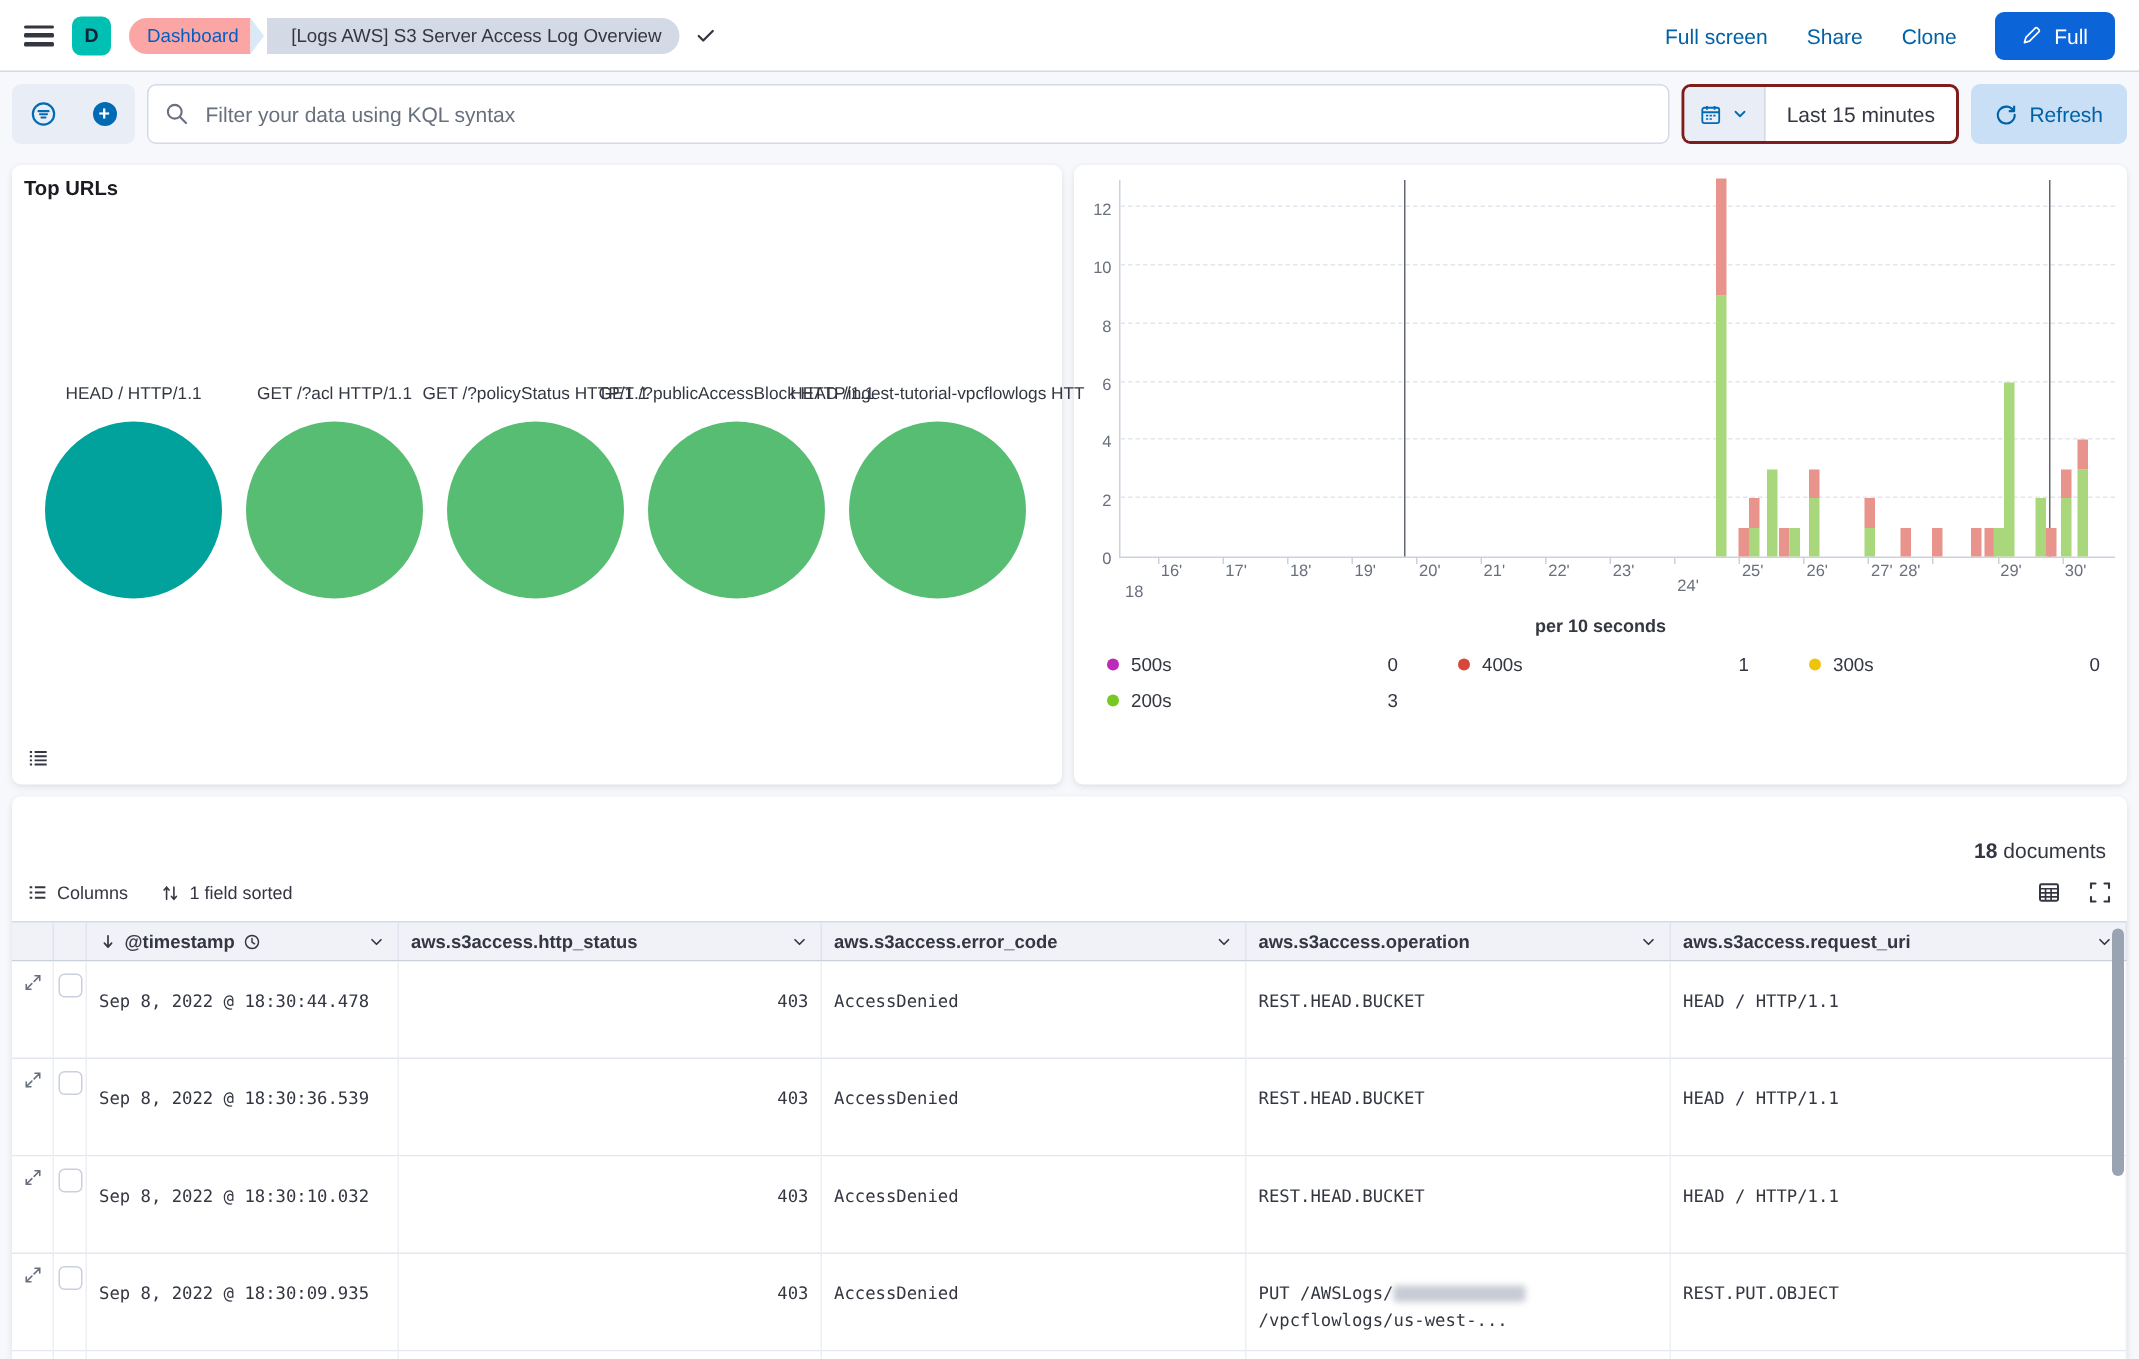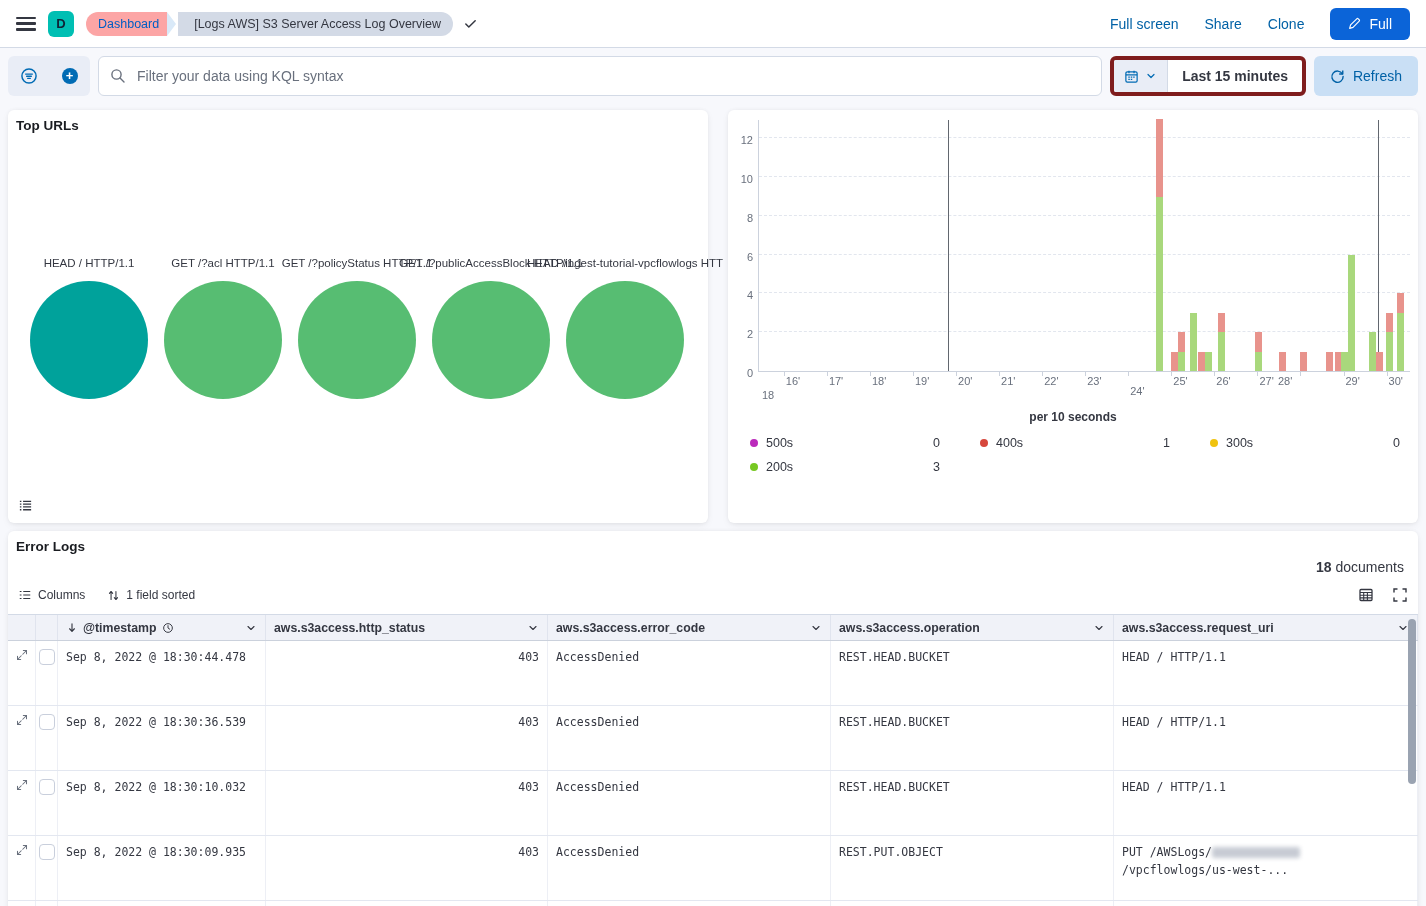--- a/index.html
+++ b/index.html
@@ -62,38 +62,38 @@
   }
   .kql-wrap { flex:1; position:relative; }
   .kql-input {
     width:100%; height:40px; background:#fff; border:1px solid #D3DAE6; border-radius:6px;
     padding:0 12px 0 38px; font-size:14px; color:#343741; outline:none;
     font-family:"Liberation Sans", sans-serif;
   }
   .kql-input::placeholder { color:#69707D; }
   .kql-search-icon { position:absolute; left:12px; top:12px; }
   .datepicker {
-    height:40px; background:#fff; border:4px solid #7f1d1d; border-radius:6px;
-    display:flex; align-items:center; overflow:hidden;font-weight:bold;
+    height:40px; background:#fff; border:2px solid #7f1d1d; border-radius:6px;
+    display:flex; align-items:center; overflow:hidden;
   }
   .date-left {
     background:#E9EDF6; height:100%; display:flex; align-items:center; gap:6px;
     padding:0 10px; cursor:pointer; border-right:1px solid #D3DAE6;
   }
   .date-value { padding:0 14px; font-size:14px; color:#343741; white-space:nowrap; cursor:pointer; }
   .btn-refresh {
     height:40px; background:#C9DFF5; color:#0061A6; border:none; border-radius:6px;
     font-size:14px; font-weight:500; padding:0 16px;
     display:flex; align-items:center; gap:8px; cursor:pointer;
     font-family:"Liberation Sans", sans-serif;
   }
 
   
   .dash { padding:6px 8px 0; }
-  .row1 { display:flex; gap:20px; }
+  .row1 { display:flex; gap:8px; }
   .panel {
     background:#fff; border-radius:6px;
     box-shadow:0 0.9px 4px -1px rgba(0,0,0,.08), 0 2.6px 8px -1px rgba(0,0,0,.06);
   }
   .panel-title { font-size:13.5px; font-weight:700; color:#1A1C21; padding:8px 0 0 8px; }
   .panel-topurls { width:700px; height:413px; position:relative; display:flex; flex-direction:column; }
   .panel-http { flex:1; height:413px; }
 
   
   .pie-area { flex:1; display:flex; align-items:center; padding-left:14px; }
@@ -143,21 +143,21 @@
   .dg-header { background:#F0F2F8; border-top:1px solid #D3DAE6; border-bottom:1px solid #CBD1DC; height:27px; }
   .th {
     display:flex; align-items:center; gap:5px; padding:0 8px;
     font-size:12.3px; font-weight:700; color:#343741;
     border-right:1px solid #E0E4EE; overflow:hidden; white-space:nowrap; cursor:pointer;
   }
   .th .chev { margin-left:auto; }
   .th-empty { border-right:1px solid #E0E4EE; }
   .dg-row { height:65px; border-bottom:1px solid #E3E7F0; background:#fff; }
   .td {
-    padding:8px 8px; font-family:"DejaVu Sans Mono","Liberation Mono",monospace;
+    padding:18px 8px; font-family:"DejaVu Sans Mono","Liberation Mono",monospace;
     font-size:11.5px; color:#343741; border-right:1px solid #EDEFF5;
     overflow:hidden; overflow-wrap:anywhere; line-height:1.55;
   }
   .td-right { text-align:right; }
   .td-ctrl { display:flex; align-items:flex-start; justify-content:center; padding-top:8px; border-right:1px solid #EDEFF5; }
   .checkbox { width:16px; height:16px; border:1px solid #C9CFDC; border-radius:4px; background:#fff; cursor:pointer; }
   .redacted {
     display:inline-block; width:88px; height:11px; background:#C7CBD4;
     border-radius:2px; filter:blur(2px); vertical-align:middle;
   }
@@ -377,21 +377,20 @@
               <div class="legend-dot" style="background: rgb(119, 200, 34);"></div>
               <div>200s</div>
               <div class="legend-value">3</div>
             </div>
           </div>
       </div>
     </div>
   </div>
 
   <div class="panel panel-error">
-    <div class="panel-title">Error Logs</div>
     <div class="docs-line">
       <b>18</b> <span>documents</span>
     </div>
     <div class="grid-toolbar">
       <span class="toolbar-btn">
         <svg width="14" height="14" viewBox="0 0 16 16">
             <path d="M2 4h2M6 4h8M2 8h2M6 8h8M2 12h2M6 12h8" stroke="#343741" stroke-width="1.4"></path>
           </svg>
         <span>Columns</span>
       </span>
@@ -514,22 +513,22 @@
               <svg width="12" height="12" viewBox="0 0 16 16">
                 <path d="M9.8 2H14v4.2M14 2L9 7M6.2 14H2V9.8M2 14l5-5" fill="none" stroke="#69707D" stroke-width="1.4" stroke-linecap="round"></path>
               </svg>
             </div>
             <div class="td-ctrl">
               <div class="checkbox"></div>
             </div>
             <div class="td">Sep 8, 2022 @ 18:30:09.935</div>
             <div class="td td-right">403</div>
             <div class="td">AccessDenied</div>
+            <div class="td">PUT /AWSLogs/<div class="redacted" style="display: inline-block;"></div>/vpcflowlogs/us-west-...</div>
             <div class="td">REST.PUT.OBJECT</div>
-            <div class="td">PUT /AWSLogs/<div class="redacted" style="display: inline-block;"></div>/vpcflowlogs/us-west-...</div>
           </div>
           <div class="dg-cols dg-row">
             <div class="td-ctrl"></div>
             <div class="td-ctrl"></div>
             <div class="td"></div>
             <div class="td td-right"></div>
             <div class="td"></div>
             <div class="td"></div>
             <div class="td"></div>
           </div>

